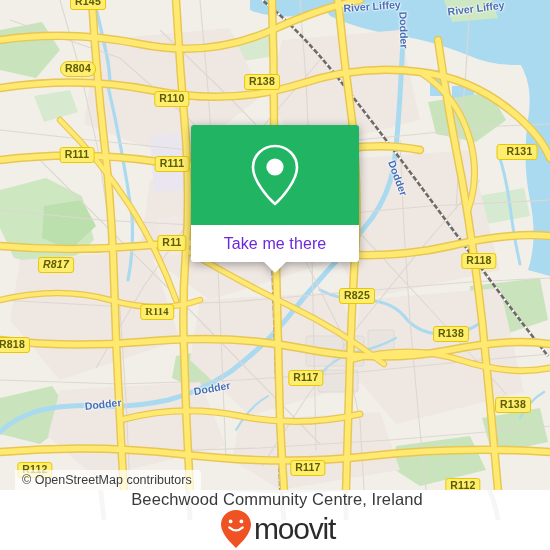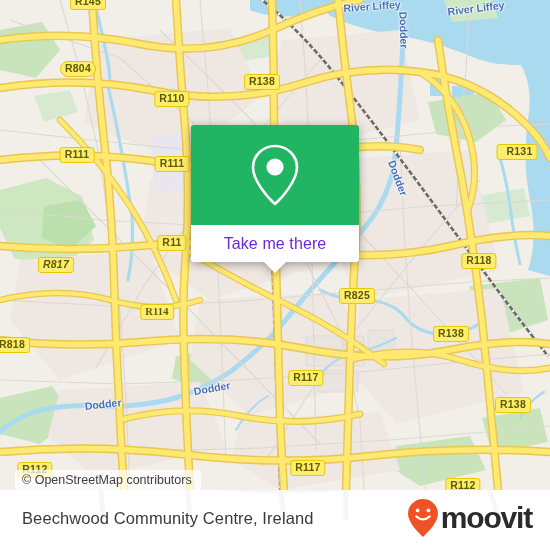--- a/index.html
+++ b/index.html
@@ -94,28 +94,28 @@
   
   #footer{
     position:absolute;left:0;top:490px;width:550px;height:60px;
     background:#ffffff;
     overflow:hidden;
   }
   #footer-tex{position:absolute;left:0;top:-490px;opacity:.10;}
   #footer-inner{
     position:relative;width:550px;height:60px;
     display:flex;align-items:center;justify-content:space-between;
-    padding:0 18px 4px 22px;box-sizing:border-box;
+    padding:0 18px 4px 22px;box-sizing:border-box;flex-direction:column;
   }
   #place-title{
     color:#3a3a3a;font-size:16.5px;white-space:nowrap;letter-spacing:.1px;
   }
   #brand{display:flex;align-items:center;gap:1px;}
   #brand-word{
-    color:#2b2b2b;font-size:30px;font-weight:bold;letter-spacing:-1.2px;
+    color:#2b2b2b;font-size:30px;font-weight:normal;letter-spacing:-1.2px;
     line-height:30px;
   }
 </style>
 </head>
 <body>
 
 <div id="app">
 
   <div id="map">
     <svg id="map-canvas" width="550" height="490" viewBox="0 0 550 490">

